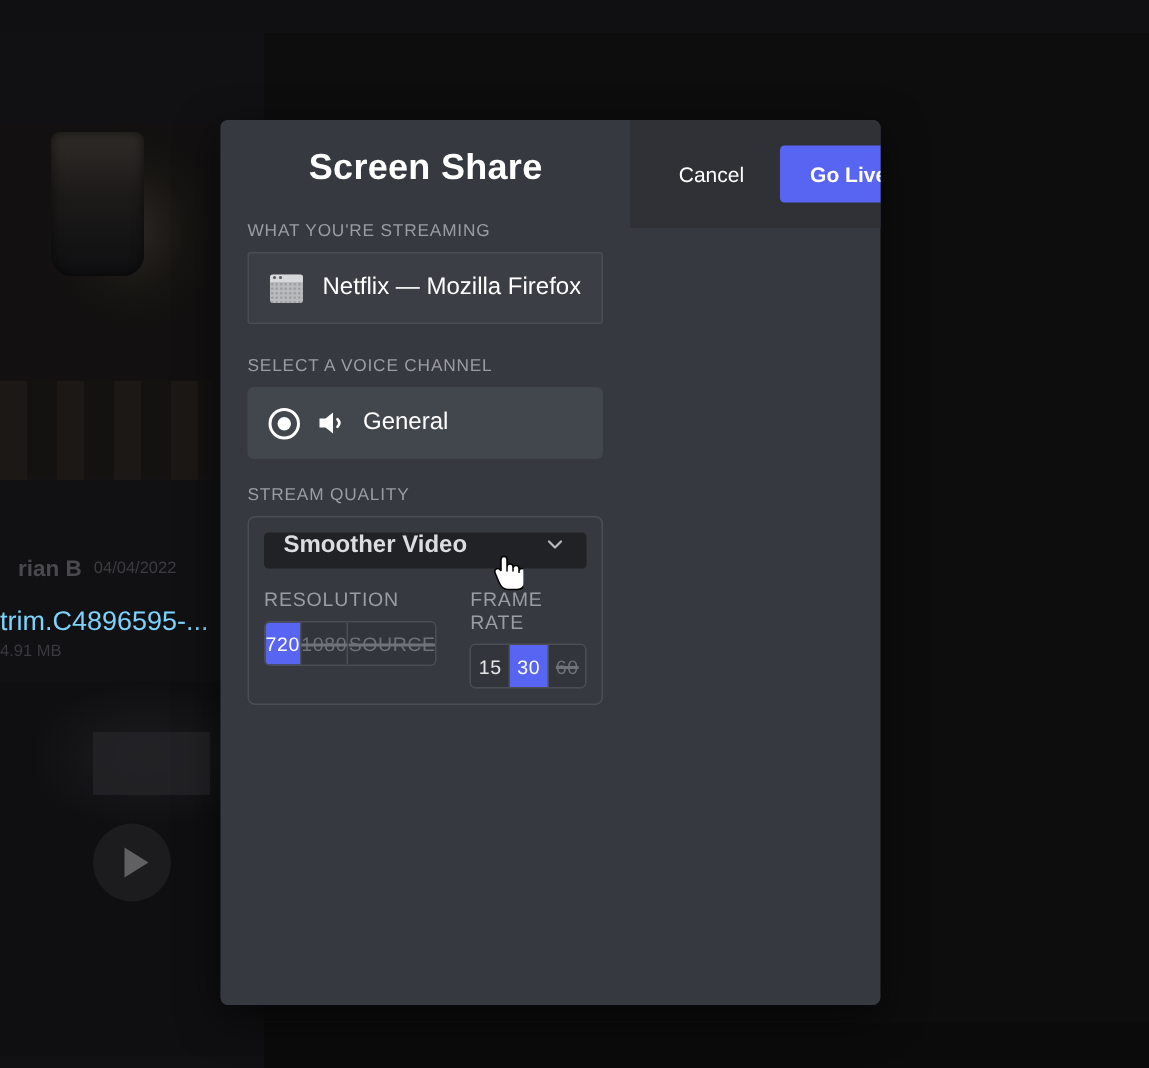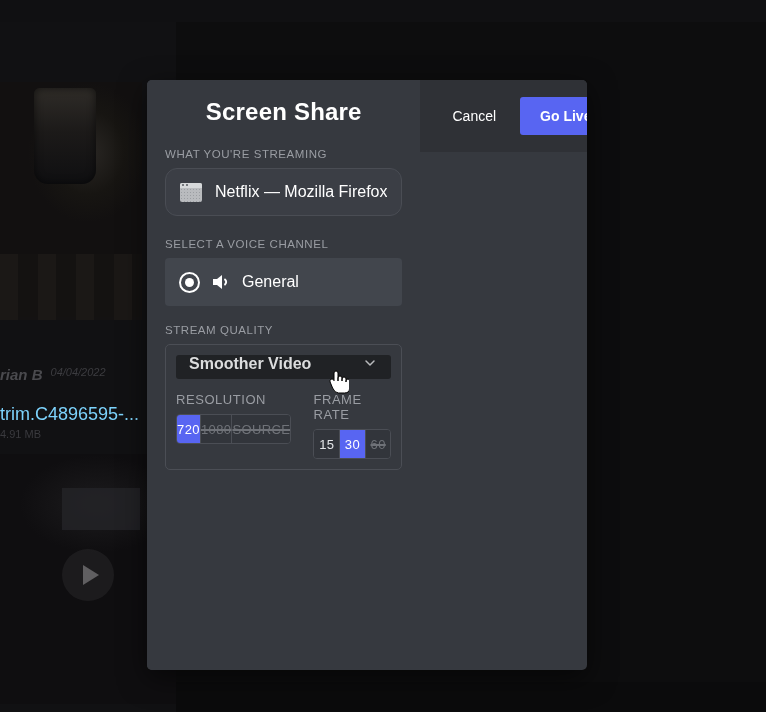--- a/index.html
+++ b/index.html
@@ -65,23 +65,22 @@
     background:
       repeating-linear-gradient(90deg, #1d1917 0px, #1d1917 18px, #151312 18px, #151312 38px),
       #171514;
     opacity: .9;
   }
 
   .bg-msg-row {
     position: absolute;
     left: 0; top: 344px;
     width: 176px; height: 26px;
-    display: flex; gap: 8px;
-    padding-left: 0px;
-    font-style: italic;
+    display: flex; align-items: center; gap: 8px;
+    padding-left: 12px;
   }
   .bg-author {
     font-size: 15px; font-weight: bold; color: #4a4a4e;
     white-space: nowrap;
   }
   .bg-date {
     font-size: 11px; color: #3c3c40; white-space: nowrap;
   }
 
   .bg-attach {
@@ -196,21 +195,21 @@
     letter-spacing: .55px;
     color: #9a9da3;
     margin-bottom: 8px;
   }
 
   
   .source-card {
     height: 48px;
     background: #3b3e45;
     border: 1px solid #4a4d54;
-    border-radius: 12px;
+    border-radius: 2px;
     display: flex;
     align-items: center;
     padding: 0 14px;
     gap: 13px;
     cursor: pointer;
   }
   .win-icon {
     width: 22px; height: 19px; flex: none;
     border-radius: 2px;
     background: #b9bbbe;

